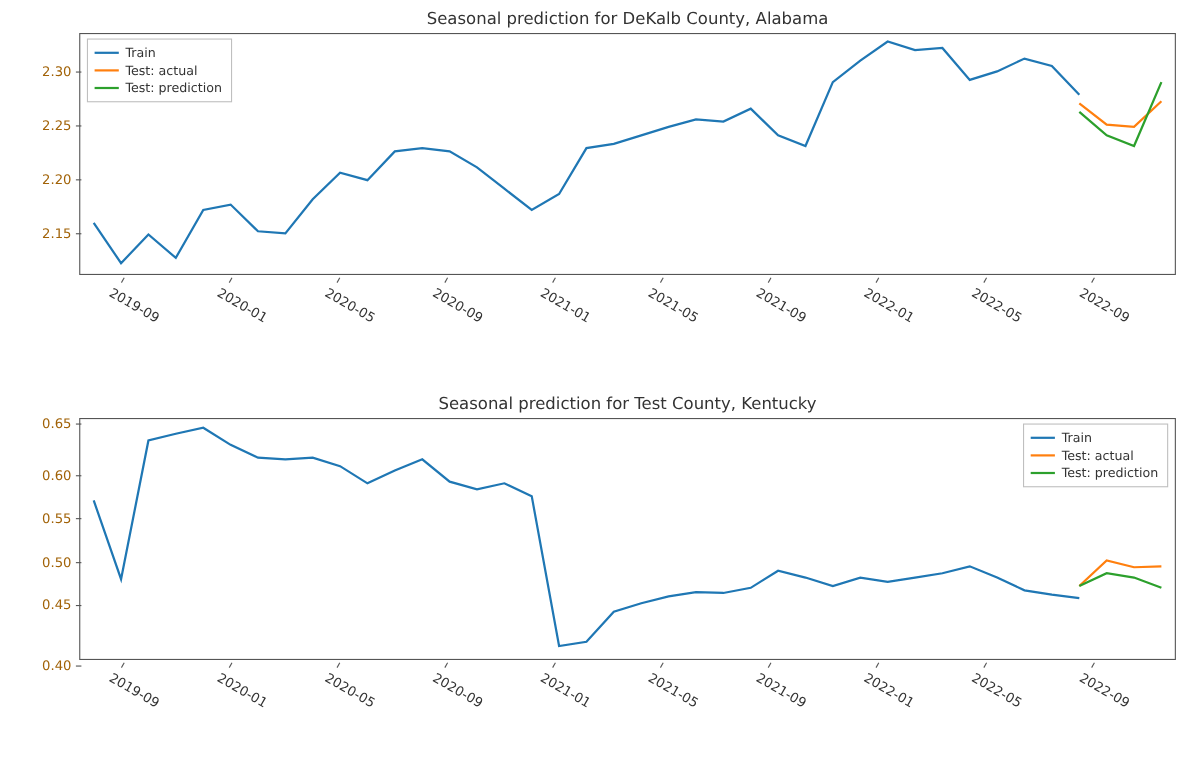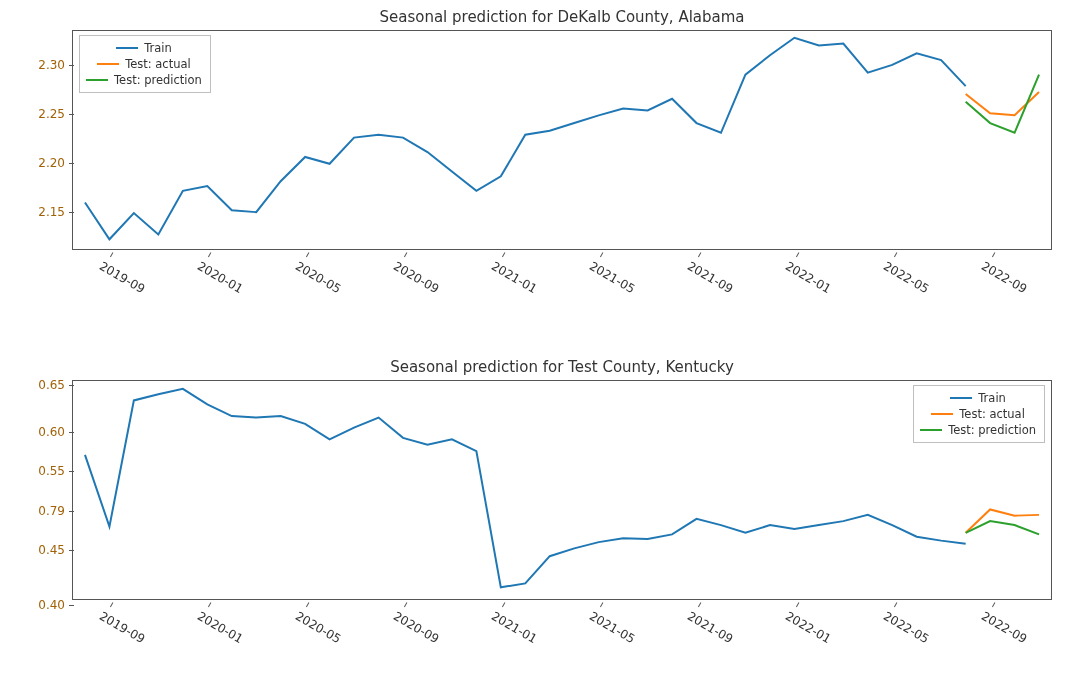--- a/index.html
+++ b/index.html
@@ -13,20 +13,21 @@
     width: 1080px;
     height: 692px;
     position: relative;
     box-sizing: border-box;
   }
   .subplot {
     position: absolute;
     left: 72px;
     width: 980px;
     height: 220px;
+    padding-left: 17px;
   }
   .subplot.top    { top: 30px; }
   .subplot.bottom { top: 380px; }
 
   .title {
     position: absolute;
     top: -22px;
     left: 0;
     width: 100%;
     text-align: center;
@@ -81,21 +82,20 @@
     font-size: 11.5px;
     padding: 4px 8px 4px 6px;
   }
   .legend.left  { left: 6px; }
   .legend.right { right: 6px; }
   .legend-row {
     display: flex;
     align-items: center;
     gap: 6px;
     line-height: 16px;
-    justify-content: center;
   }
   .legend-swatch {
     width: 22px;
     height: 0;
     border-top-width: 2px;
     border-top-style: solid;
   }
   svg.series {
     position: absolute;
     left: 0; top: 0;
@@ -169,21 +169,21 @@
           <span class="legend-swatch" style="border-color:#ff7f0e"></span>
           <span>Test: actual</span>
         </div>
         <div class="legend-row">
           <span class="legend-swatch" style="border-color:#2ca02c"></span>
           <span>Test: prediction</span>
         </div>
       </div>
     <div class="y-tick" style="top: 208.2px; margin-top: 16px;">0.40</div>
         <div class="y-tick" style="top: 168.9px;">0.45</div>
-        <div class="y-tick" style="top: 129.6px;">0.79</div>
+        <div class="y-tick" style="top: 129.6px;">0.50</div>
         <div class="y-tick" style="top: 90.4px;">0.55</div>
         <div class="y-tick" style="top: 51.1px;">0.60</div>
         <div class="y-tick" style="top: 4px; margin-left: 36px;">0.65</div>
         <div class="x-tick" style="left: 36.5px;">2019-09</div>
         <div class="x-tick" style="left: 134.6px;">2020-01</div>
         <div class="x-tick" style="left: 232.6px;">2020-05</div>
         <div class="x-tick" style="left: 330.7px;">2020-09</div>
         <div class="x-tick" style="left: 428.7px;">2021-01</div>
         <div class="x-tick" style="left: 526.8px;">2021-05</div>
         <div class="x-tick" style="left: 624.8px;">2021-09</div>

